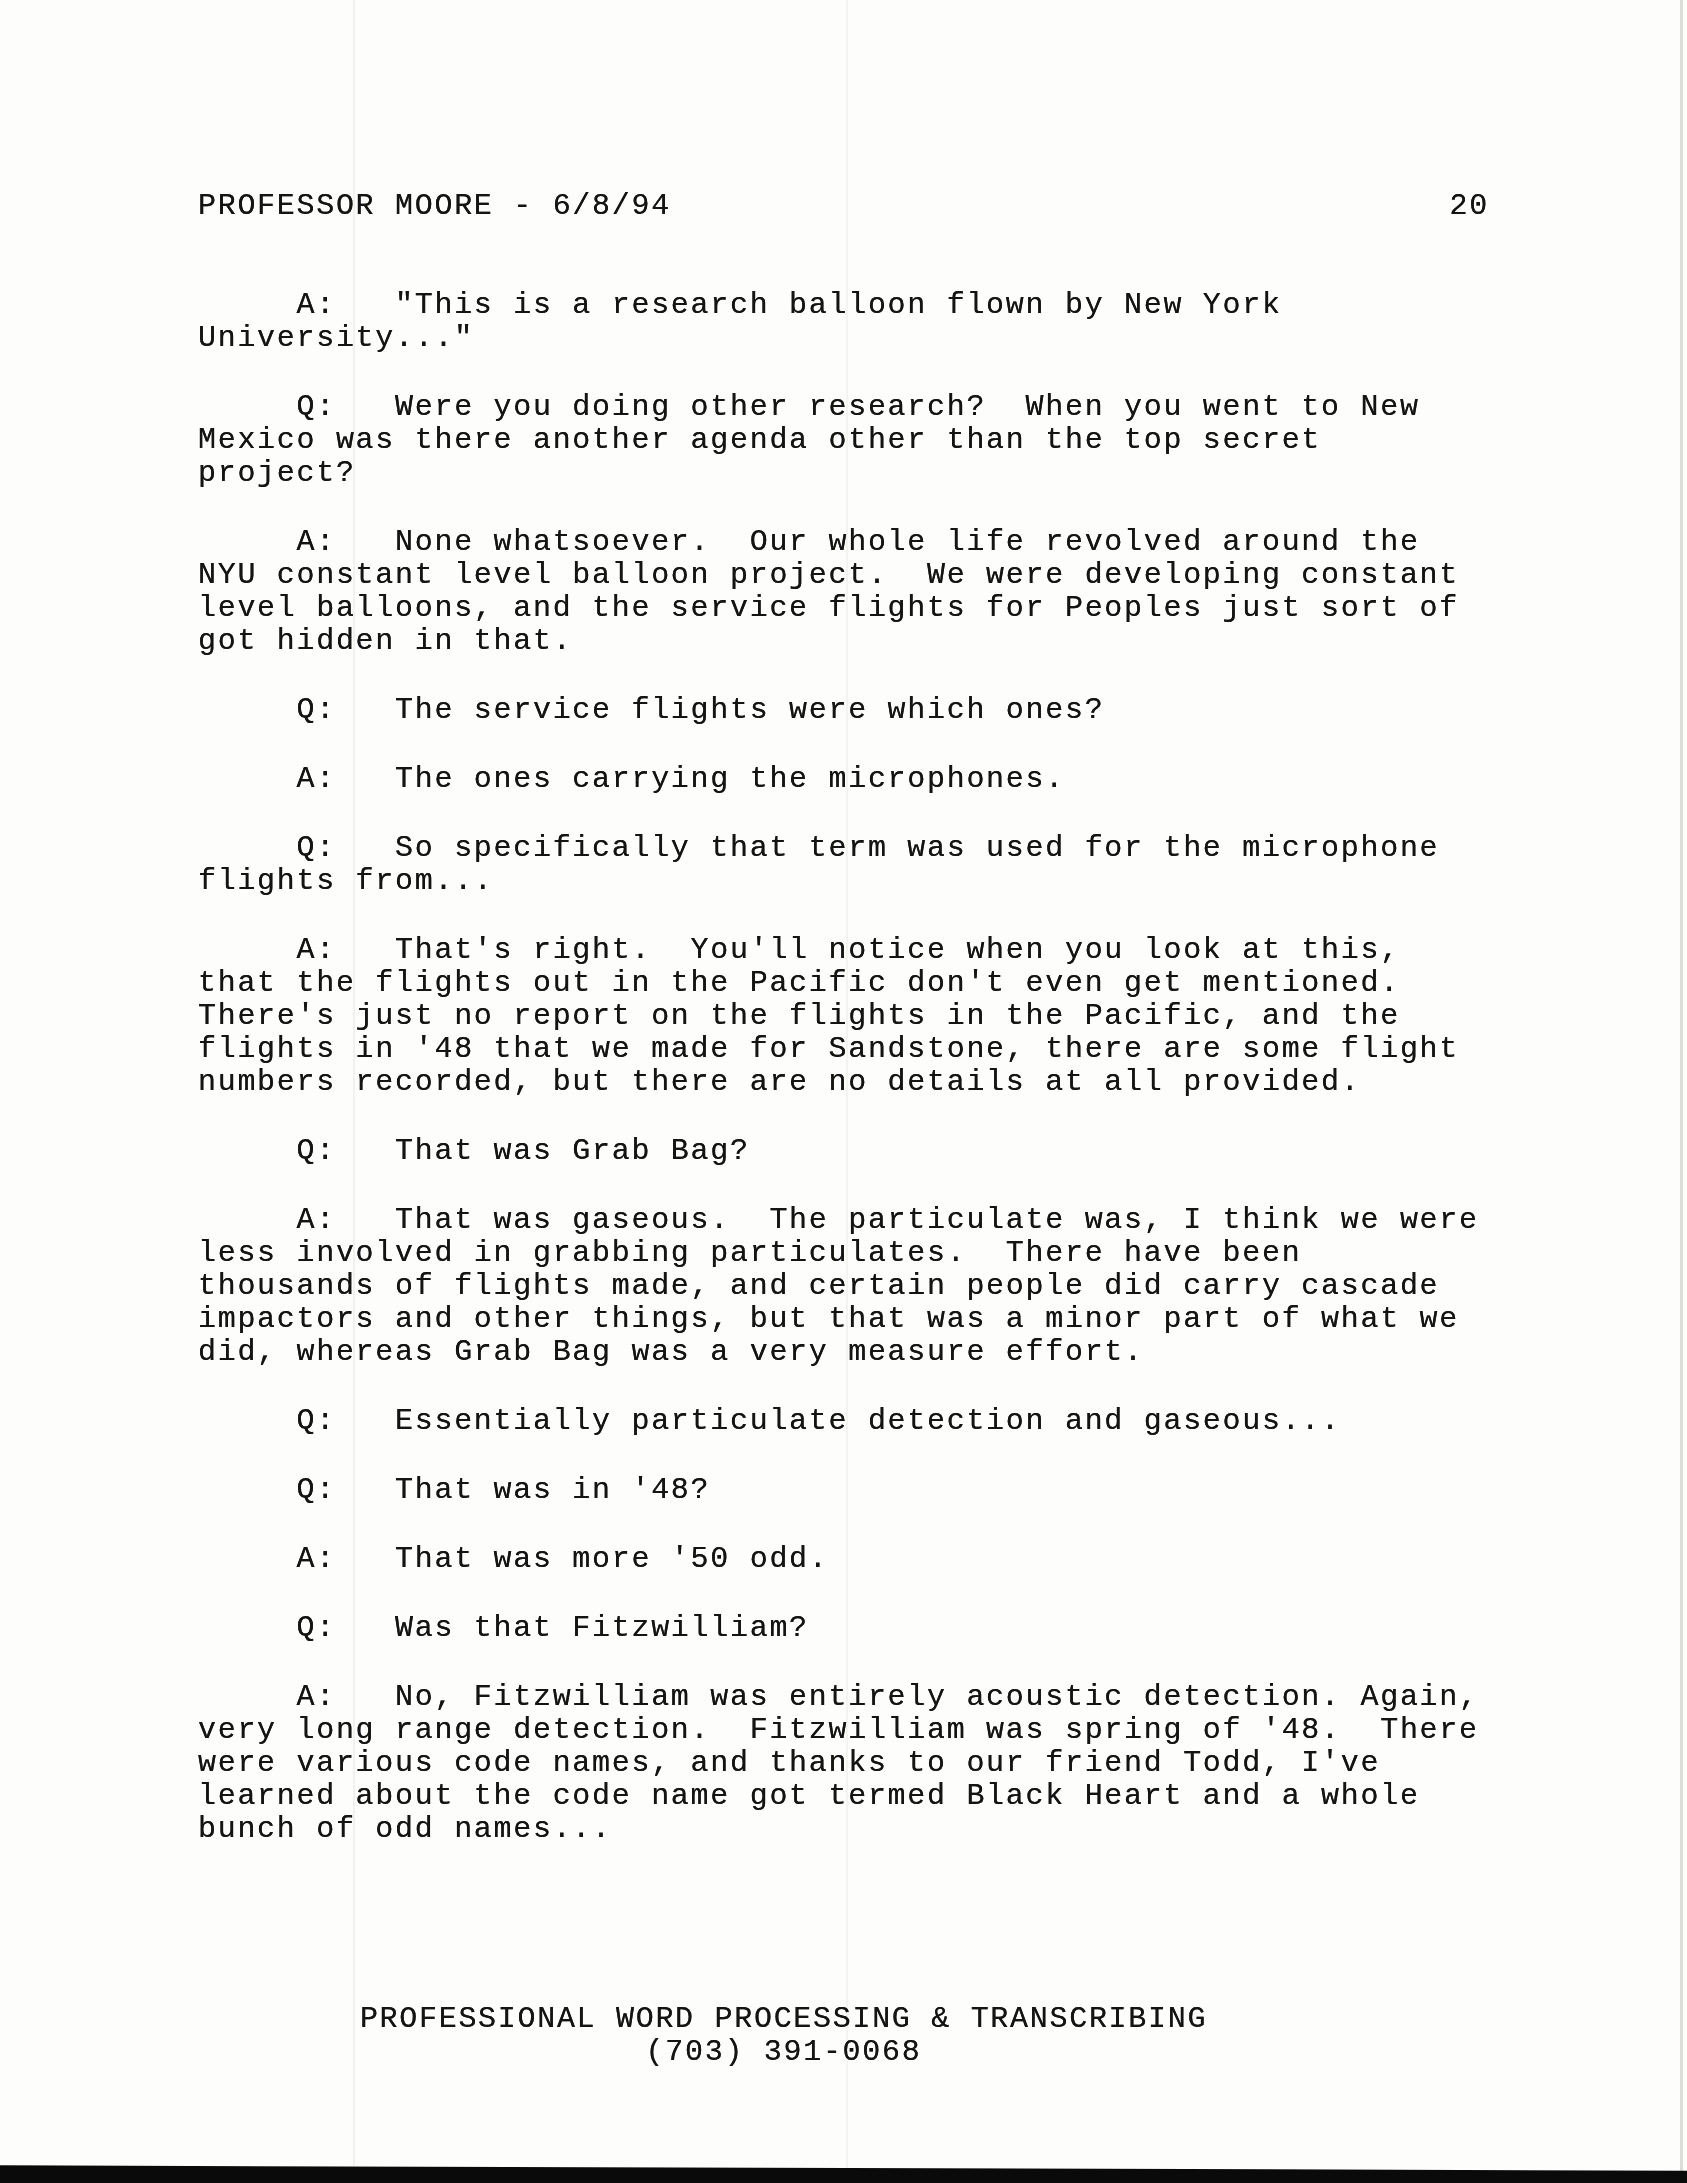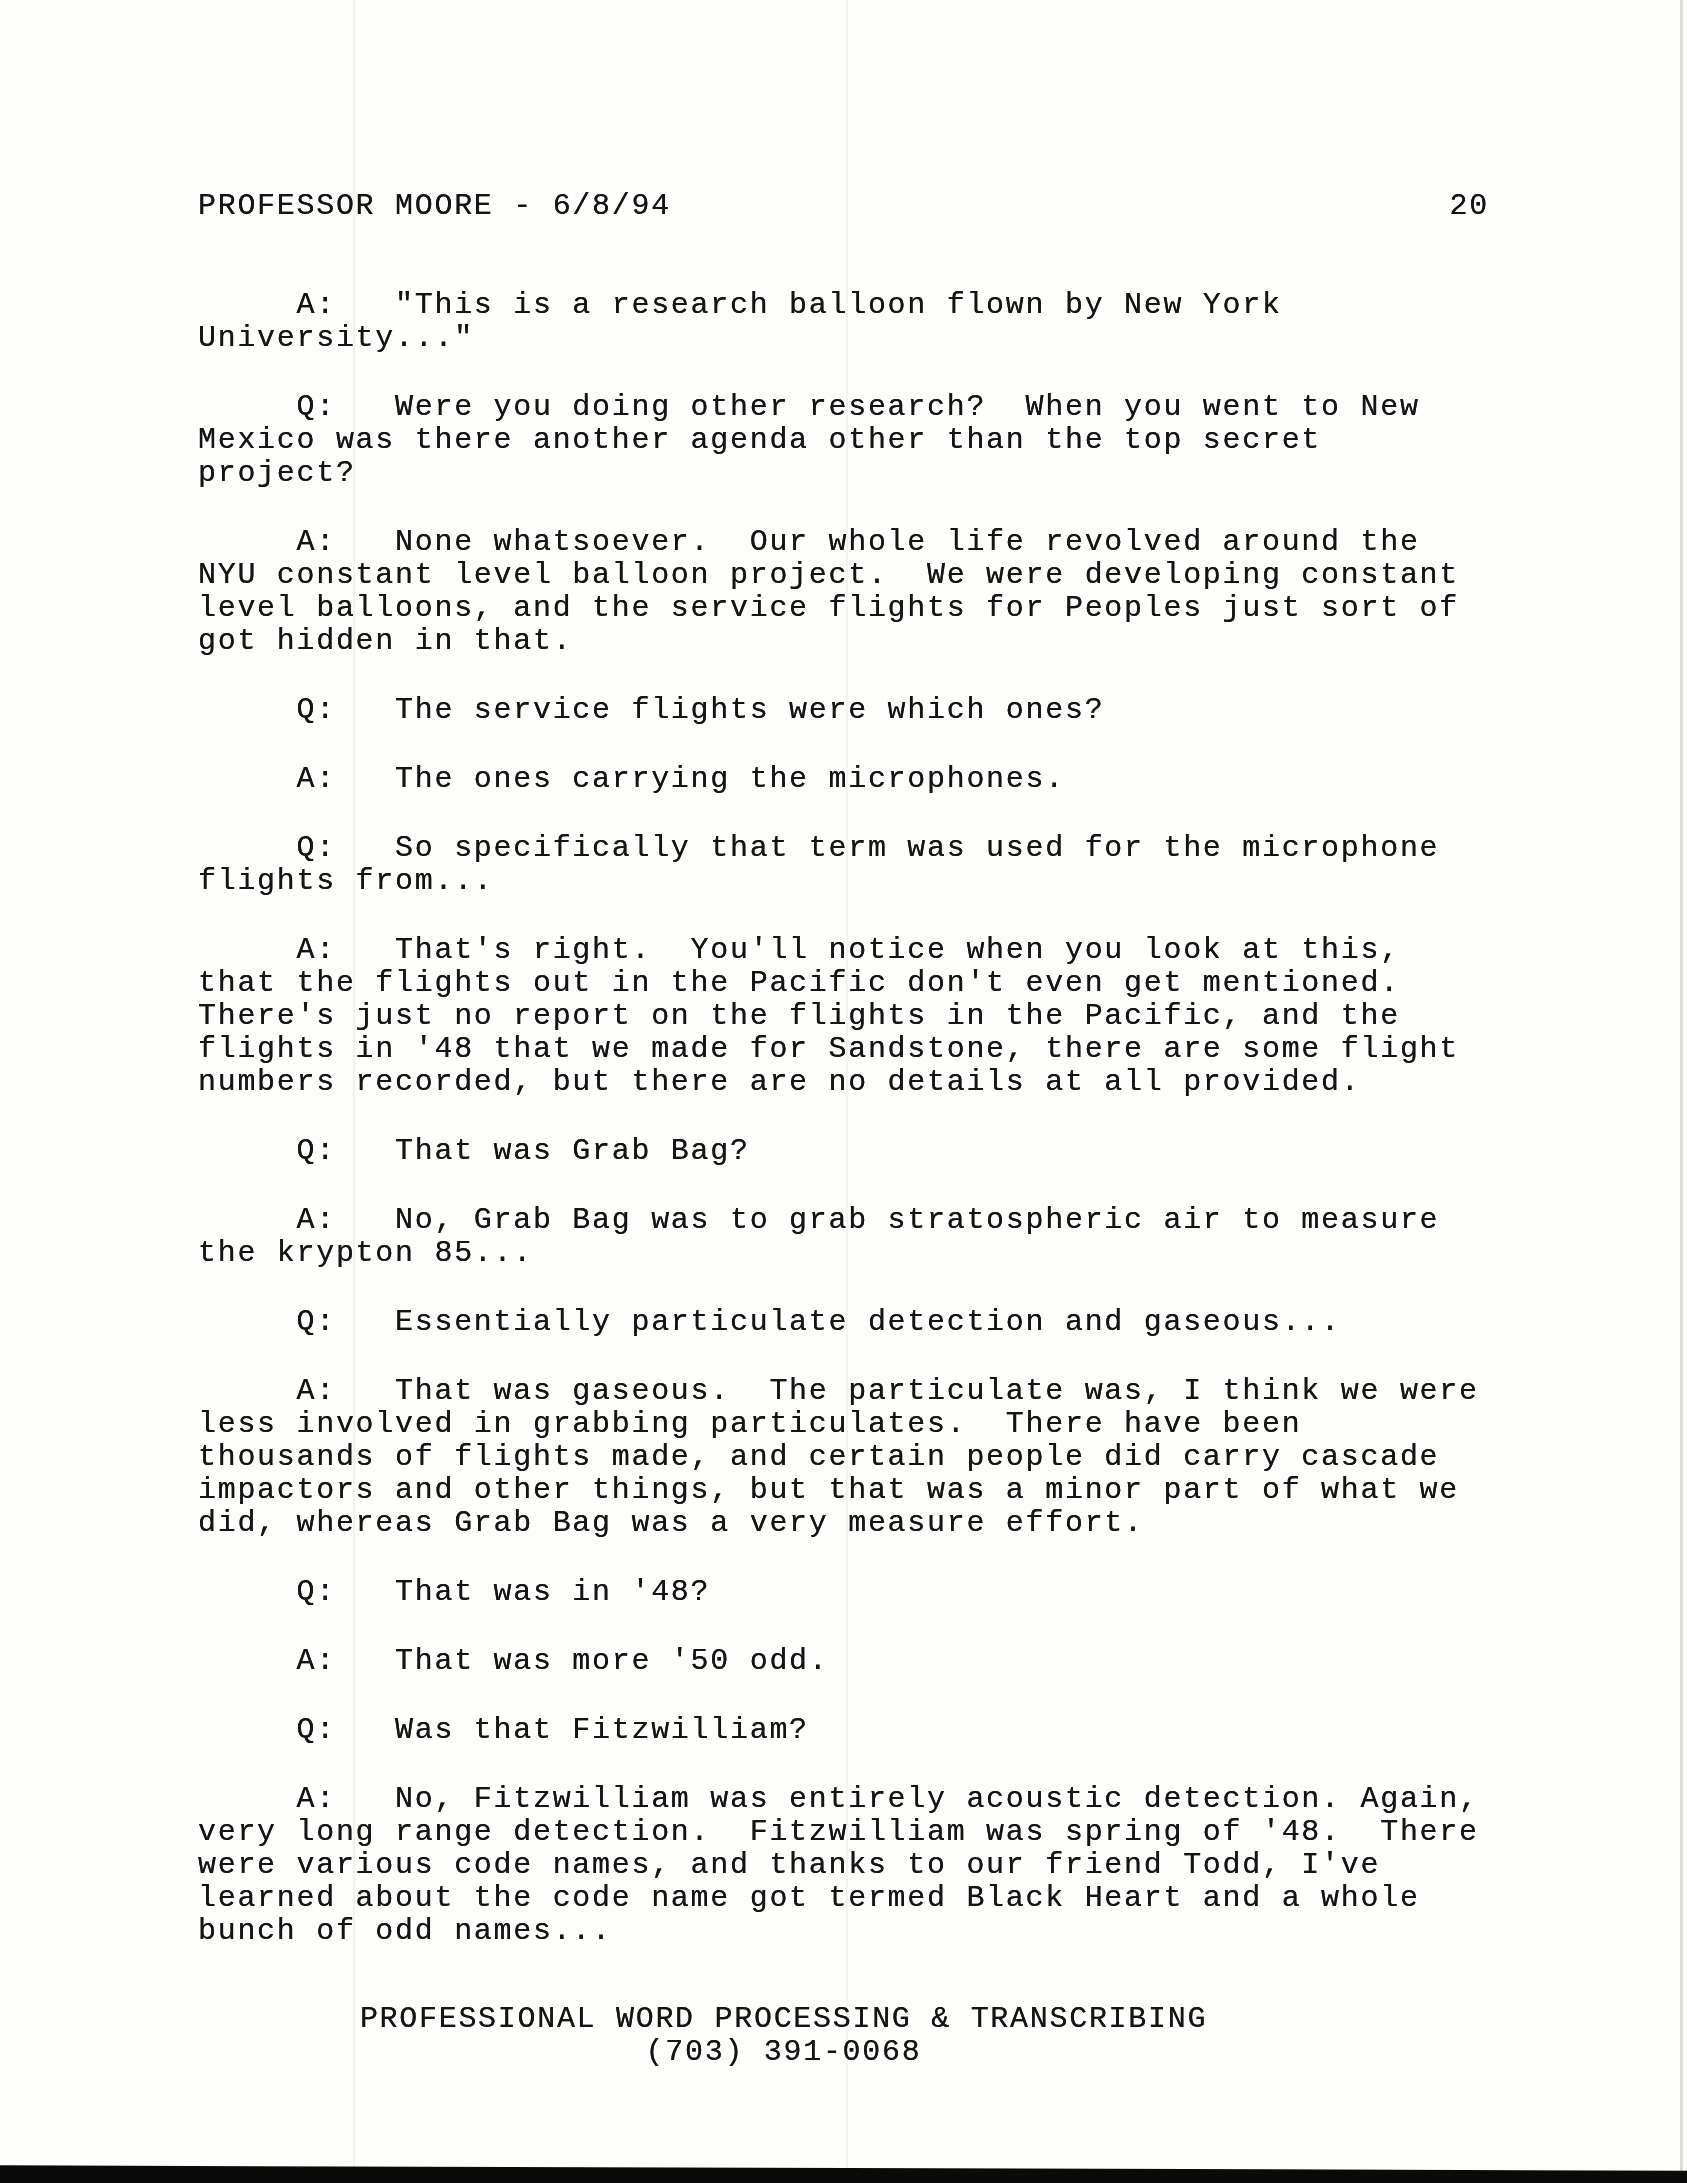--- a/index.html
+++ b/index.html
@@ -109,30 +109,28 @@
 flights from...</div>
 
       <div class="para doc-text">     A:   That's right.  You'll notice when you look at this,
 that the flights out in the Pacific don't even get mentioned.
 There's just no report on the flights in the Pacific, and the
 flights in '48 that we made for Sandstone, there are some flight
 numbers recorded, but there are no details at all provided.</div>
 
       <div class="para doc-text">     Q:   That was Grab Bag?</div>
 
-      <div class="para doc-text">     A:   No, Grab Bag was to grab stratospheric air to measure
-the krypton 85...</div>
-
-      <div class="para doc-text">     Q:   Essentially particulate detection and gaseous...</div>
 
       <div class="para doc-text">     A:   That was gaseous.  The particulate was, I think we were
 less involved in grabbing particulates.  There have been
 thousands of flights made, and certain people did carry cascade
 impactors and other things, but that was a minor part of what we
 did, whereas Grab Bag was a very measure effort.</div>
+
+      <div class="para doc-text">     Q:   Essentially particulate detection and gaseous...</div>
 
       <div class="para doc-text">     Q:   That was in '48?</div>
 
       <div class="para doc-text">     A:   That was more '50 odd.</div>
 
       <div class="para doc-text">     Q:   Was that Fitzwilliam?</div>
 
       <div class="para doc-text">     A:   No, Fitzwilliam was entirely acoustic detection. Again,
 very long range detection.  Fitzwilliam was spring of '48.  There
 were various code names, and thanks to our friend Todd, I've

